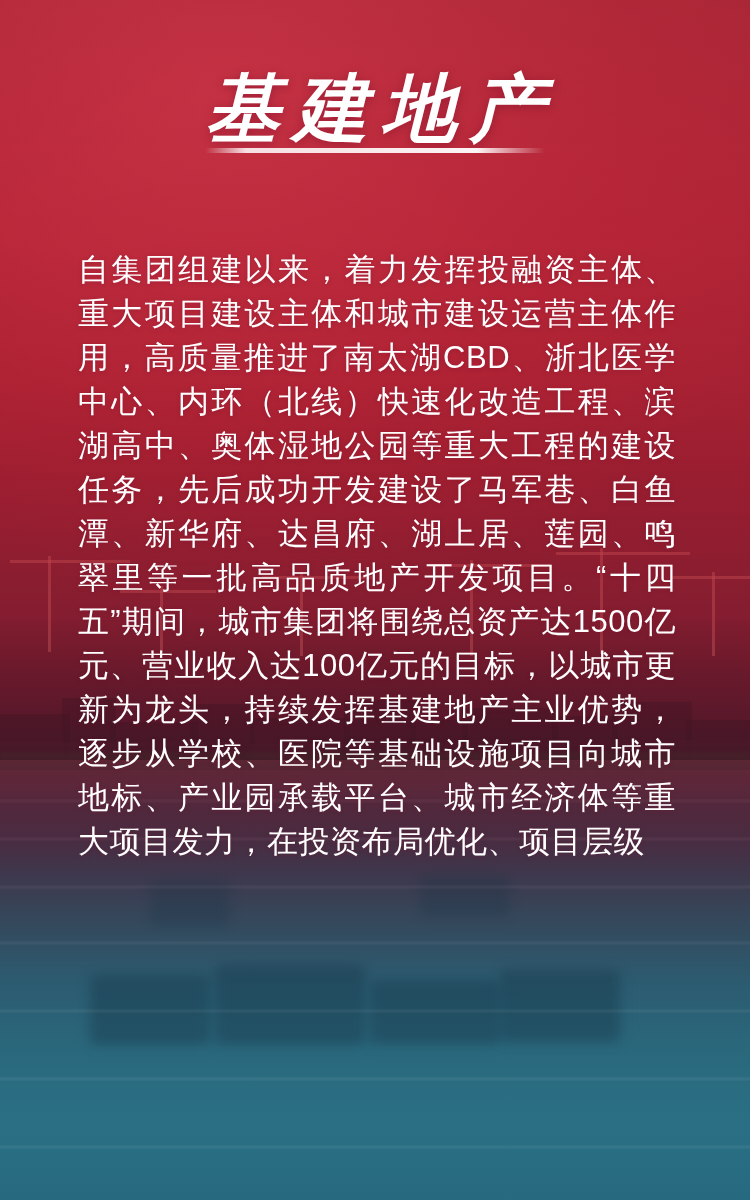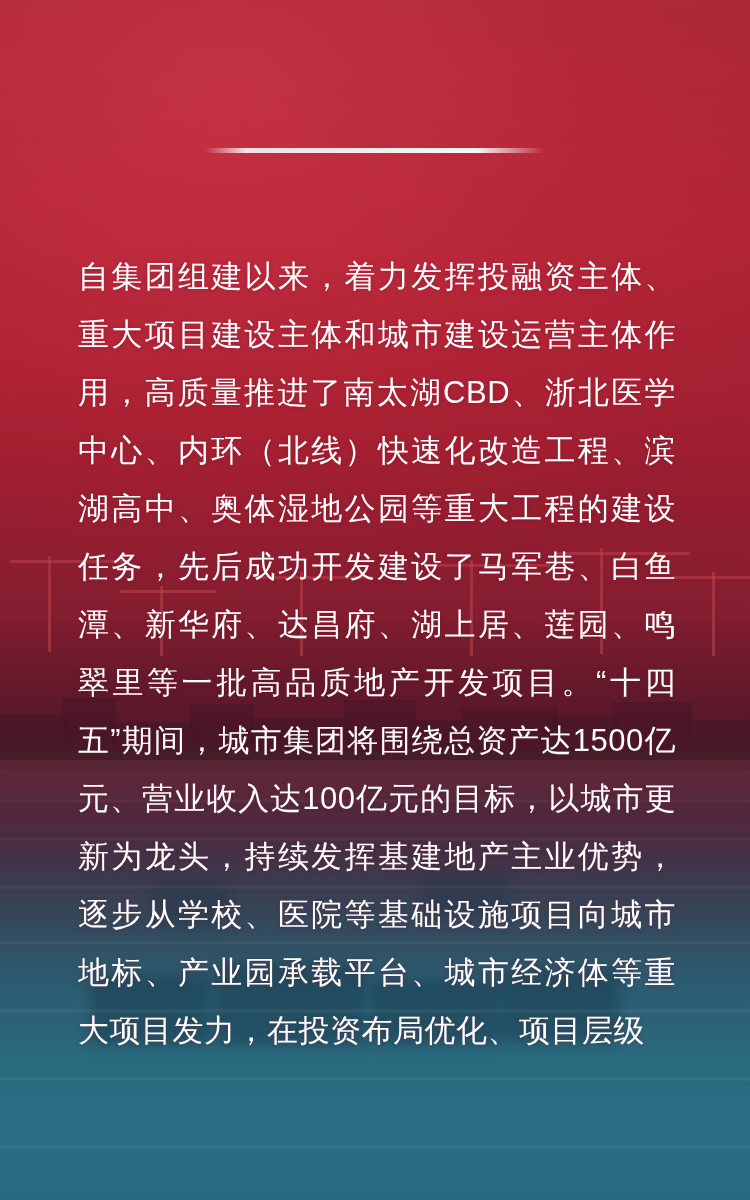--- a/index.html
+++ b/index.html
@@ -160,21 +160,21 @@
   }
 
   .body-text {
     position: absolute;
     top: 248px;
     left: 78px;
     width: 598px;
     color: #ffffff;
     font-family: "Liberation Sans", sans-serif;
     font-size: 31px;
-    line-height: 58px;
+    line-height: 44px;
     text-align: justify;
     text-justify: inter-ideograph;
     letter-spacing: 0.5px;
     text-shadow: 0 1px 4px rgba(120,15,45,0.35);
   }
   .body-text p {
     margin: 0;
   }
 </style>
 </head>
@@ -234,20 +234,21 @@
     <div class="ripple" style="top:182px;"></div>
     <div class="ripple" style="top:250px;"></div>
     <div class="ripple" style="top:318px;"></div>
     <div class="ripple" style="top:386px;"></div>
   </div>
 
   <div class="tint"></div>
   <div class="tint2"></div>
 
   <div class="content">
+    <div class="title">基建地产</div>
     <div class="title-underline"></div>
 
     <div class="body-text">
       <p>自集团组建以来，着力发挥投融资主体、重大项目建设主体和城市建设运营主体作用，高质量推进了南太湖CBD、浙北医学中心、内环（北线）快速化改造工程、滨湖高中、奥体湿地公园等重大工程的建设任务，先后成功开发建设了马军巷、白鱼潭、新华府、达昌府、湖上居、莲园、鸣翠里等一批高品质地产开发项目。“十四五”期间，城市集团将围绕总资产达1500亿元、营业收入达100亿元的目标，以城市更新为龙头，持续发挥基建地产主业优势，逐步从学校、医院等基础设施项目向城市地标、产业园承载平台、城市经济体等重大项目发力，在投资布局优化、项目层级</p>
     </div>
   </div>
 
 </div>
 
 </body></html>

